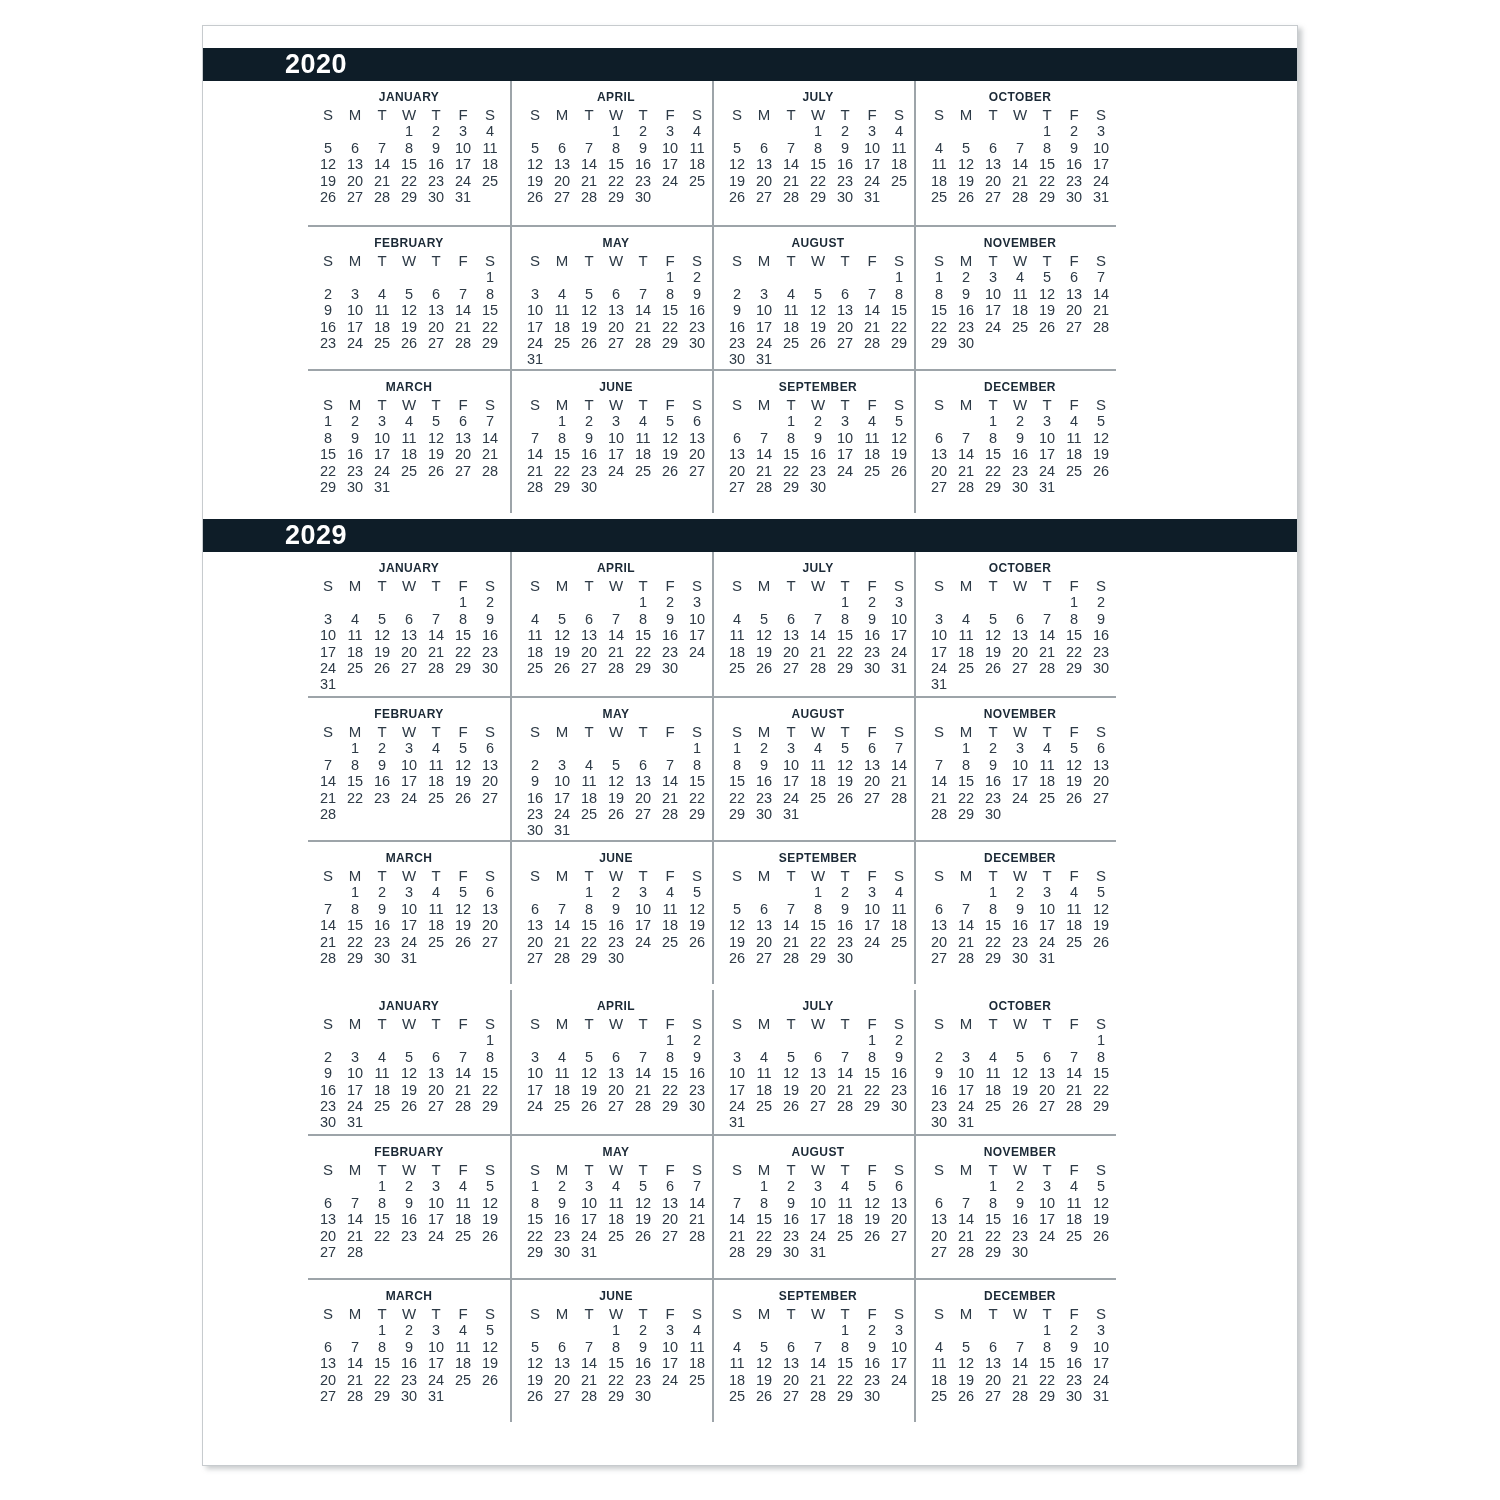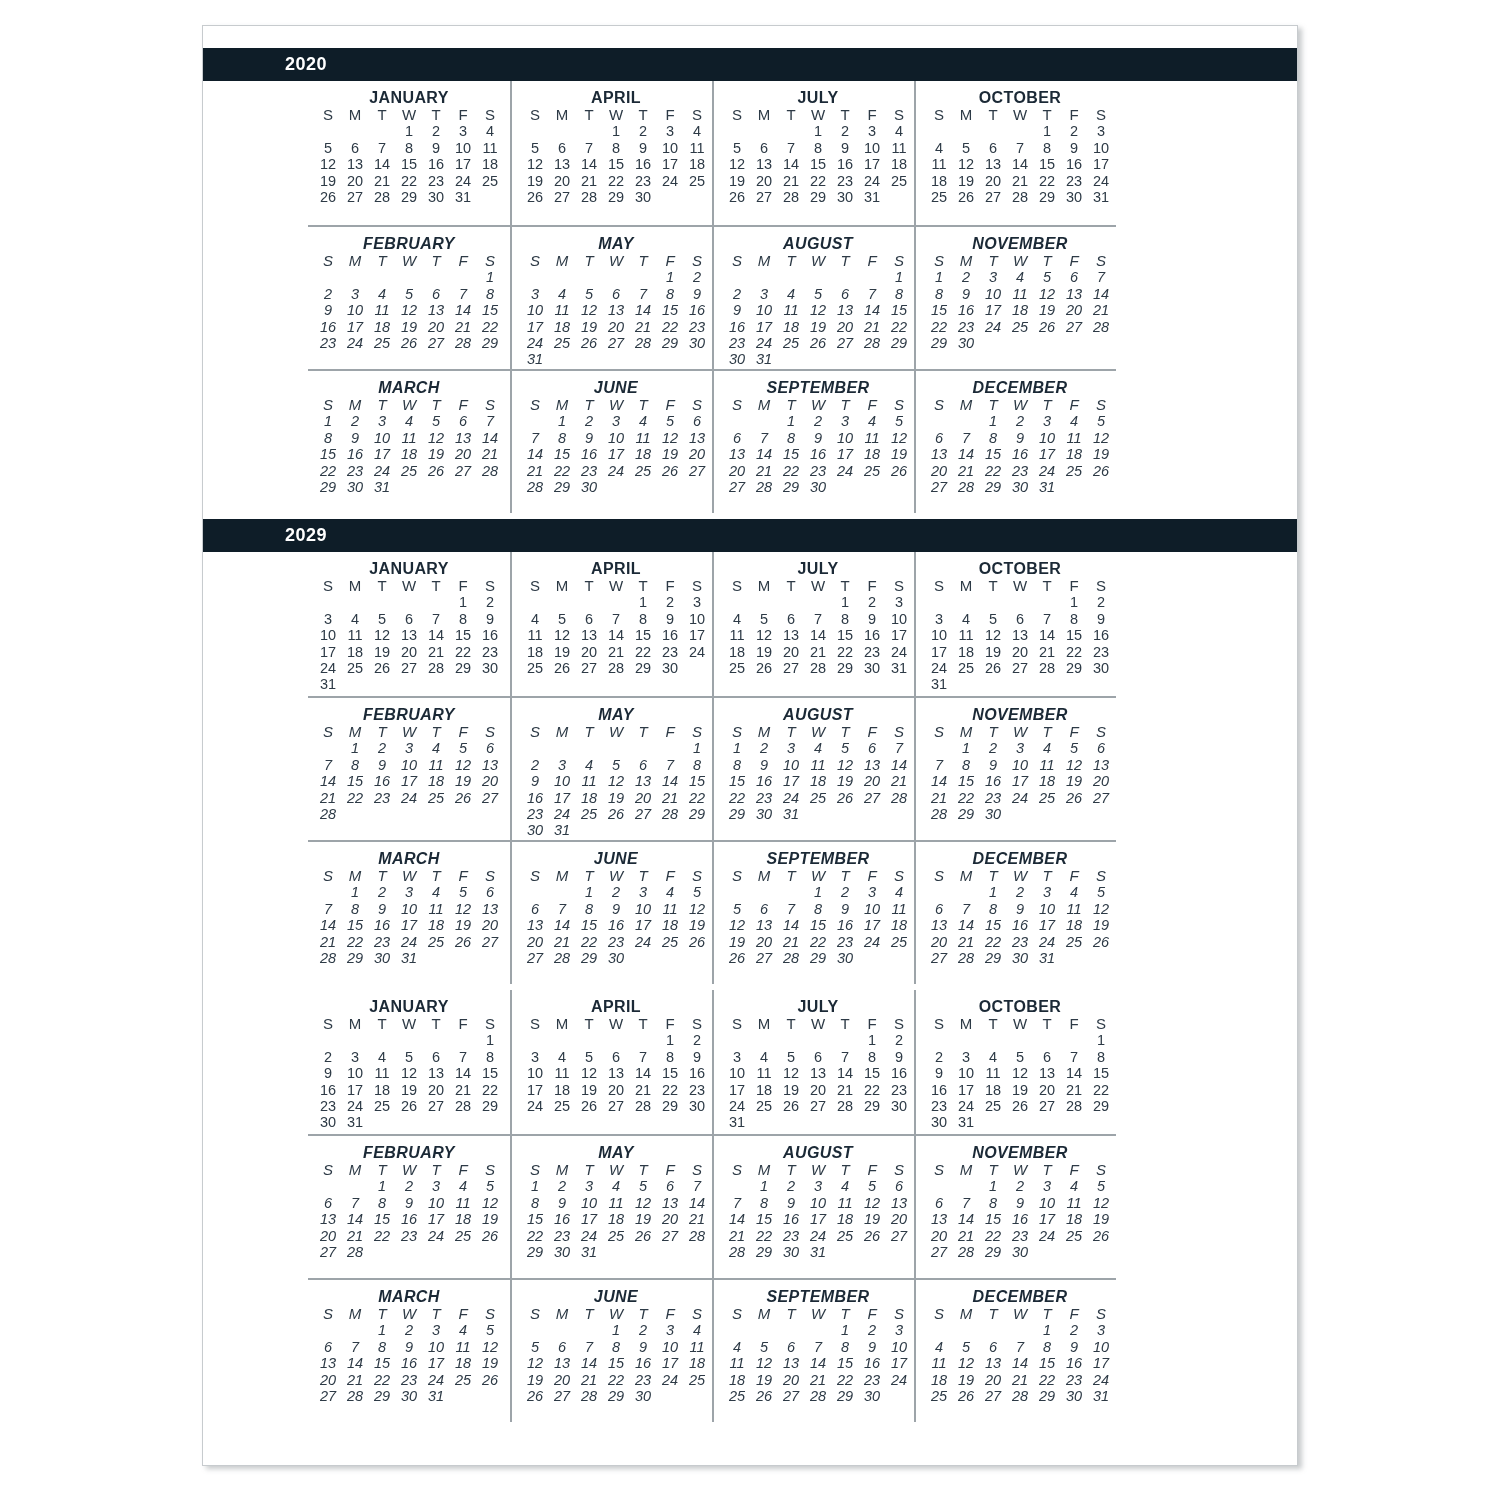--- a/index.html
+++ b/index.html
@@ -17,33 +17,33 @@
     box-sizing:border-box;
     padding-top:22px;
   }
   .year-block{margin-bottom:6px;}
   .year-bar{
     height:33px;background:var(--bar,#0e1d28);
     display:flex;align-items:center;
   }
   .year-label{
     margin-left:82px;color:var(--year-text,#fff);
-    font-size:18px;font-weight:bold;letter-spacing:.5px;
+    font-size:27px;font-weight:bold;letter-spacing:.5px;
   }
   .months-grid{
     margin-left:105px;width:808px;
     display:grid;grid-template-columns:repeat(4,1fr);
   }
   .month{
     height:144px;box-sizing:border-box;padding-top:7px;
   }
   .month.bl{border-left:2px solid var(--line,#9da4a9);padding-left:8px;}
-  .month.bt{border-top:2px solid var(--line,#9da4a9);font-style:italic;}
+  .month.bt{border-top:2px solid var(--line,#9da4a9);}
   .month-title{
-    text-align:center;font-weight:bold;font-size:16px;
+    text-align:center;font-weight:bold;font-size:12px;
     letter-spacing:.4px;color:var(--title,#1b2936);
     height:19px;line-height:19px;
   }
   .mgrid{
     display:grid;grid-template-columns:repeat(7,27px);
     justify-content:center;text-align:center;
     font-size:14.5px;line-height:16.4px;
     color:var(--date,#2d3a46);
   }
   .dow{font-size:15px;}

